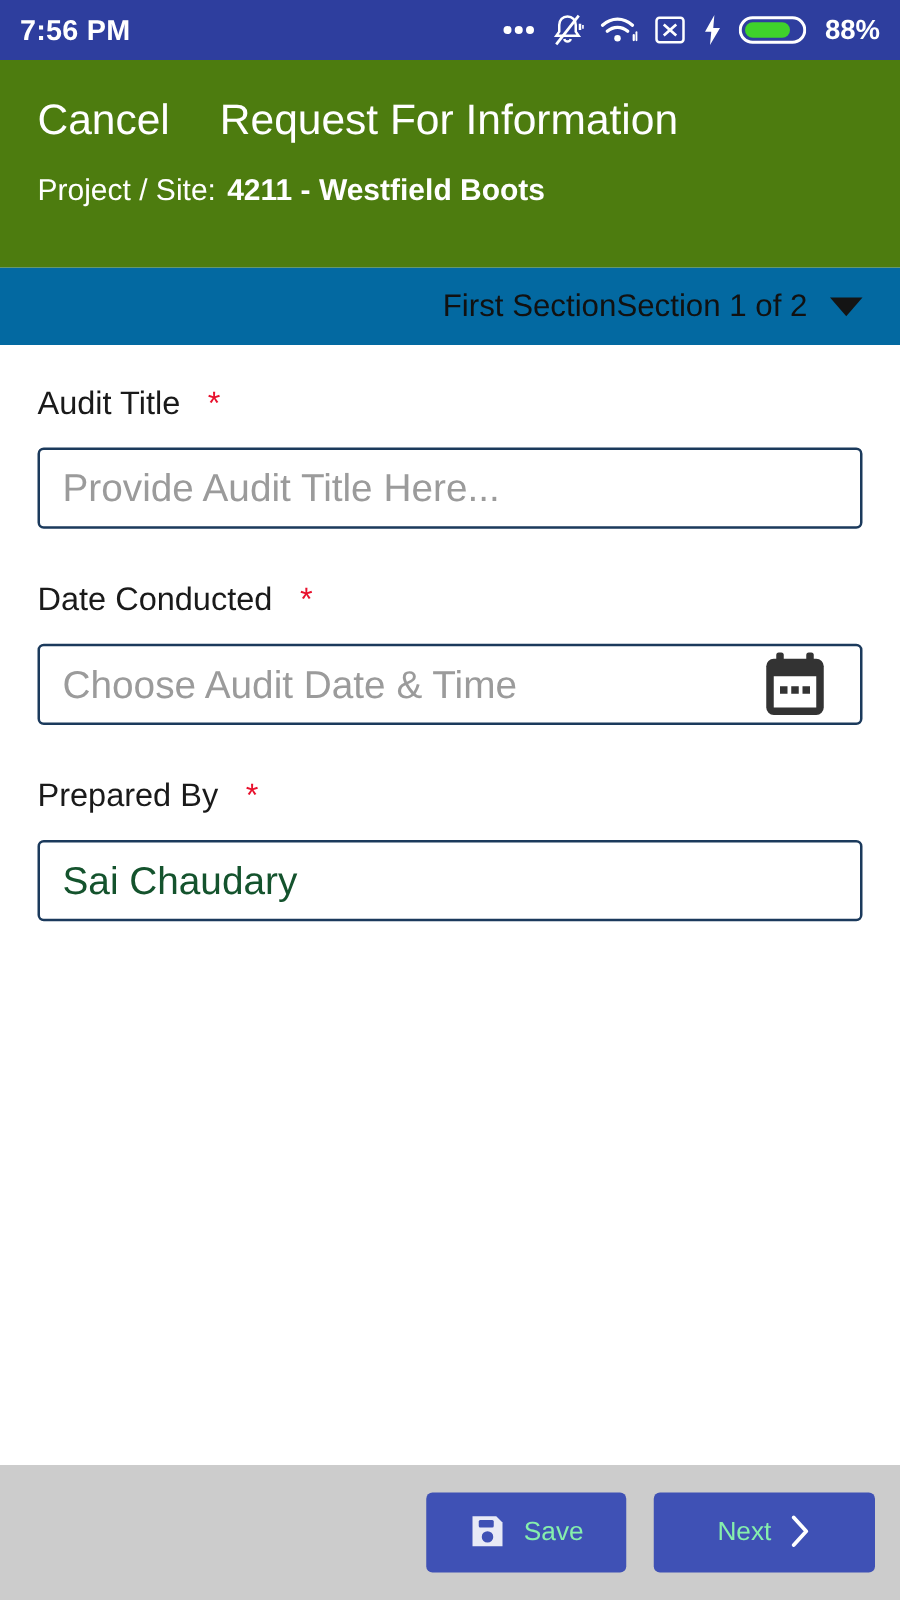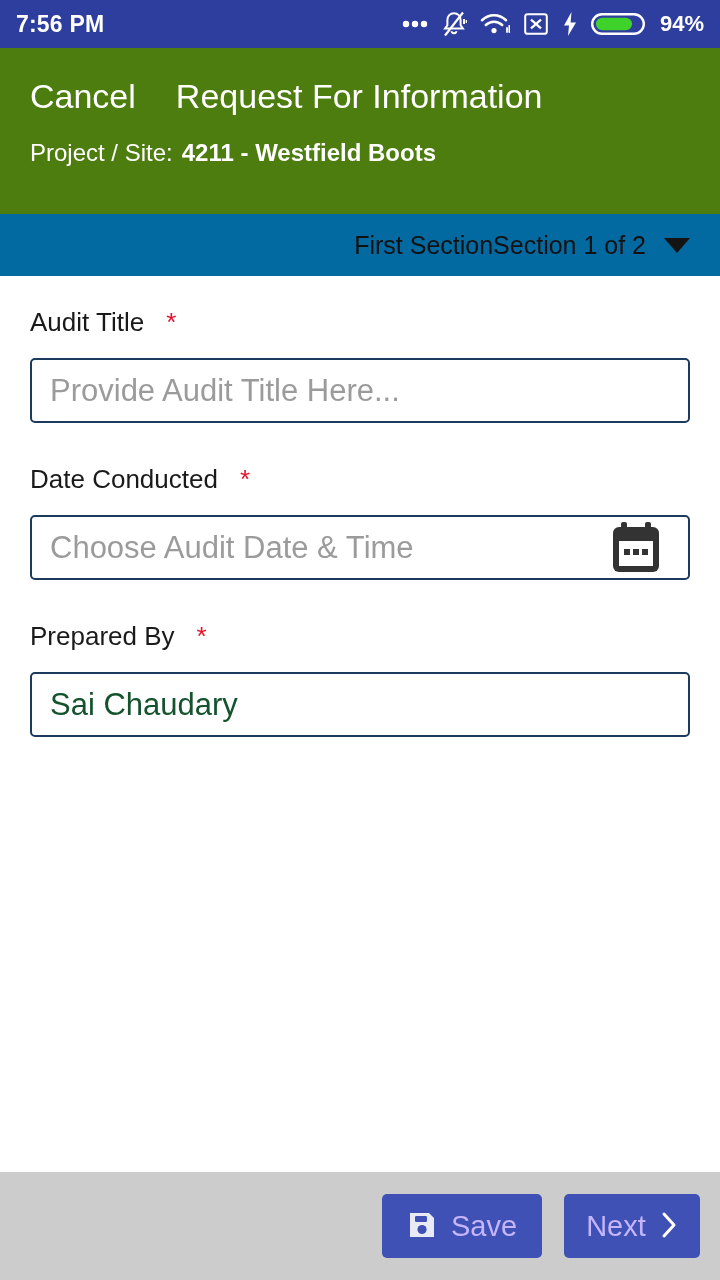--- a/index.html
+++ b/index.html
@@ -65,22 +65,22 @@
     flex:0 0 108px; background:#CCCCCC;
     display:flex; align-items:center; justify-content:flex-end;
     padding:0 20px; gap:22px;
   }
   .btn {
     background:#3F51B5; border:none; border-radius:5px; color:#ffffff;
     display:flex; align-items:center; justify-content:center; gap:14px;
     font-family:"Liberation Sans", sans-serif; cursor:pointer;
   }
   .btn-save { width:160px; height:64px; }
-  .btn-next { width:136px; height:64px; }
-  .btn-label { font-size:29px; color:#c4b5fd; }
+  .btn-next { width:177px; height:64px; }
+  .btn-label { font-size:21px; color:#86efac; }
   .chev { display:block; }
 </style>
 </head>
 <body>
 
 <div id="app">
 
   <div class="statusbar">
     <div class="status-time">7:56 PM</div>
     <div class="status-right">
@@ -127,21 +127,21 @@
         </svg>
       </span>
 
       <span>
         <svg width="54" height="26" viewBox="0 0 54 26">
           <rect x="1.2" y="3.2" width="51.6" height="19.6" rx="9.8" fill="none" stroke="#ffffff" stroke-width="2.4"></rect>
           <rect x="5" y="6.8" width="36" height="12.4" rx="6.2" fill="#3FD22B"></rect>
         </svg>
       </span>
 
-      <span class="battery-pct">94%</span>
+      <span class="battery-pct">88%</span>
     </div>
   </div>
 
   <div class="appbar">
     <div class="appbar-row1">
       <button class="cancel-btn">Cancel</button>
       <div class="appbar-title">Request For Information</div>
     </div>
     <div class="appbar-row2">
       <span class="proj-label">Project / Site:</span>

